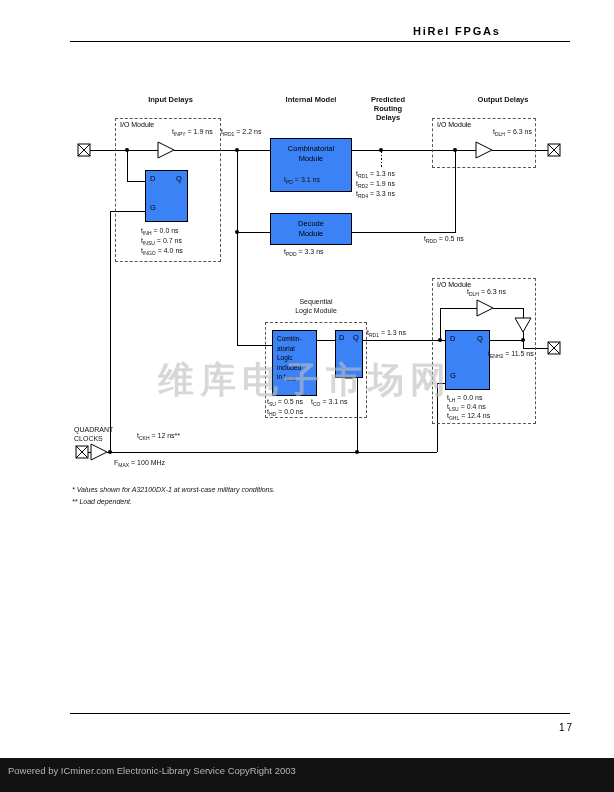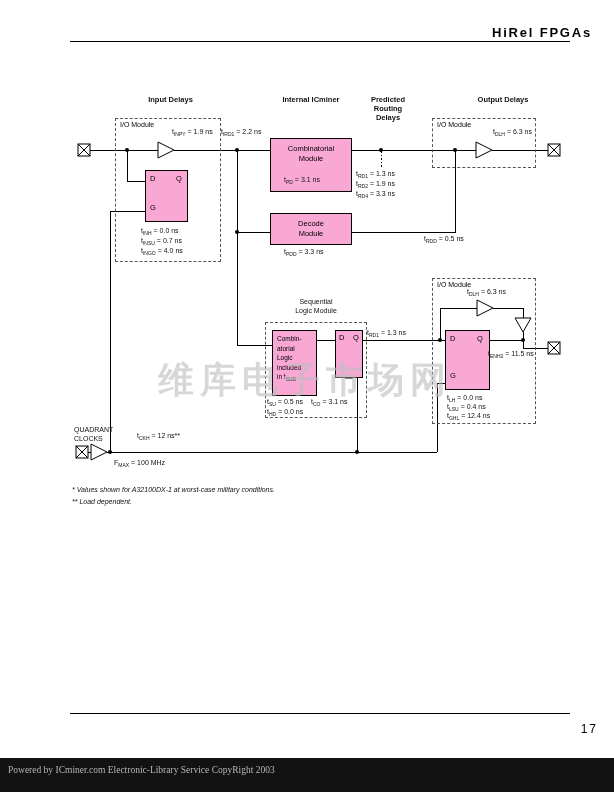--- a/index.html
+++ b/index.html
@@ -2,44 +2,44 @@
 <html><head>
 <meta charset="utf-8">
 <style>
   html,body{margin:0;padding:0;background:#ffffff;}
   .page{position:relative;width:614px;height:792px;background:#fff;font-family:"Liberation Sans",sans-serif;color:#000;overflow:hidden;}
   .abs{position:absolute;}
   .lbl{position:absolute;font-size:7px;white-space:nowrap;color:#111;line-height:8px;}
   .hdr{position:absolute;font-size:7.5px;font-weight:bold;text-align:center;color:#111;line-height:9px;}
   .prel{white-space:pre-line;}
   .dashed{position:absolute;border:1px dashed #555;box-sizing:border-box;background:transparent;}
-  .box{position:absolute;border:1px solid #000;box-sizing:border-box;background:#f9a8d4;}
+  .box{position:absolute;border:1px solid #000;box-sizing:border-box;background:#3b82f6;}
   .iolabel{position:absolute;left:4px;top:2px;font-size:7px;white-space:nowrap;}
   .boxtext{position:absolute;left:0;top:5px;width:100%;text-align:center;font-size:7.5px;line-height:10px;}
   .pin{position:absolute;font-size:7.5px;line-height:8px;}
   sub{font-size:5px;line-height:0;}
   .rule{position:absolute;background:#000;height:1px;}
   .wires{position:absolute;left:0;top:0;pointer-events:none;}
   .watermark{position:absolute;left:158px;top:356px;font-size:36px;font-weight:bold;letter-spacing:6px;color:#bdbdbd;opacity:0.6;z-index:10;pointer-events:none;white-space:nowrap;}
   .footerbar{position:absolute;left:0;top:758px;width:614px;height:34px;background:#121212;}
-  .footertext{position:absolute;left:8px;top:7px;font-family:Liberation Serif, serif;font-size:9.5px;color:#b5b5b5;white-space:nowrap;}
+  .footertext{position:absolute;left:8px;top:7px;font-family:Liberation Sans, sans-serif;font-size:9.5px;color:#b5b5b5;white-space:nowrap;}
 </style>
 </head>
 <body>
 
 <div class="page">
 
-  <div class="abs" style="left:422px;top:25px;width:170px;text-align:right;font-size:13px;font-weight:bold;letter-spacing:1.8px;">HiRel FPGAs</div>
+  <div class="abs" style="left:413px;top:25px;width:170px;text-align:left;font-size:11px;font-weight:bold;letter-spacing:1.8px;">HiRel FPGAs</div>
   <div class="rule" style="left:70px;top:41px;width:500px;"></div>
 
 
   <div class="abs" style="left:0;top:90px;width:614px;height:0;"></div>
 
   <div class="hdr" style="left:123px;top:95px;width:95px;">Input Delays</div>
-  <div class="hdr" style="left:268px;top:95px;width:86px;">Internal ICminer</div>
+  <div class="hdr" style="left:268px;top:95px;width:86px;">Internal Model</div>
   <div class="hdr prel" style="left:356px;top:95px;width:64px;">Predicted
 Routing
 Delays</div>
   <div class="hdr" style="left:456px;top:95px;width:94px;">Output Delays</div>
 
   <svg class="wires" width="614" height="560" viewBox="0 0 614 560">
     <g stroke="#000" stroke-width="1" fill="none" shape-rendering="crispEdges">
       <path d="M90 150 H158 M174 150 H270 M127 150 V181 H145 M145 211 H110 V452
                M237 150 V345 H272 M237 232 H270
                M352 150 H476 M492 150 H548
@@ -166,19 +166,19 @@
 CLOCKS</div>
   <span class="lbl" style="left:137px;top:432px;">t<sub>CKH</sub> = 12 ns**</span>
   <span class="lbl" style="left:114px;top:459px;">F<sub>MAX</sub> = 100 MHz</span>
 
   <div class="lbl" style="left:72px;top:486px;font-style:italic;">* Values shown for A32100DX-1 at worst-case military conditions.</div>
   <div class="lbl" style="left:72px;top:498px;font-style:italic;">** Load dependent.</div>
 
   <div class="watermark">维库电子市场网</div>
 
   <div class="rule" style="left:70px;top:713px;width:500px;"></div>
-  <div class="abs" style="left:568px;top:722px;width:30px;text-align:right;font-size:12px;letter-spacing:2px;">17</div>
+  <div class="abs" style="left:544px;top:722px;width:30px;text-align:right;font-size:10px;letter-spacing:2px;">17</div>
 
   <div class="footerbar">
     <div class="footertext">Powered by ICminer.com Electronic-Library Service CopyRight 2003</div>
   </div>
 
 </div>
 
 </body></html>

